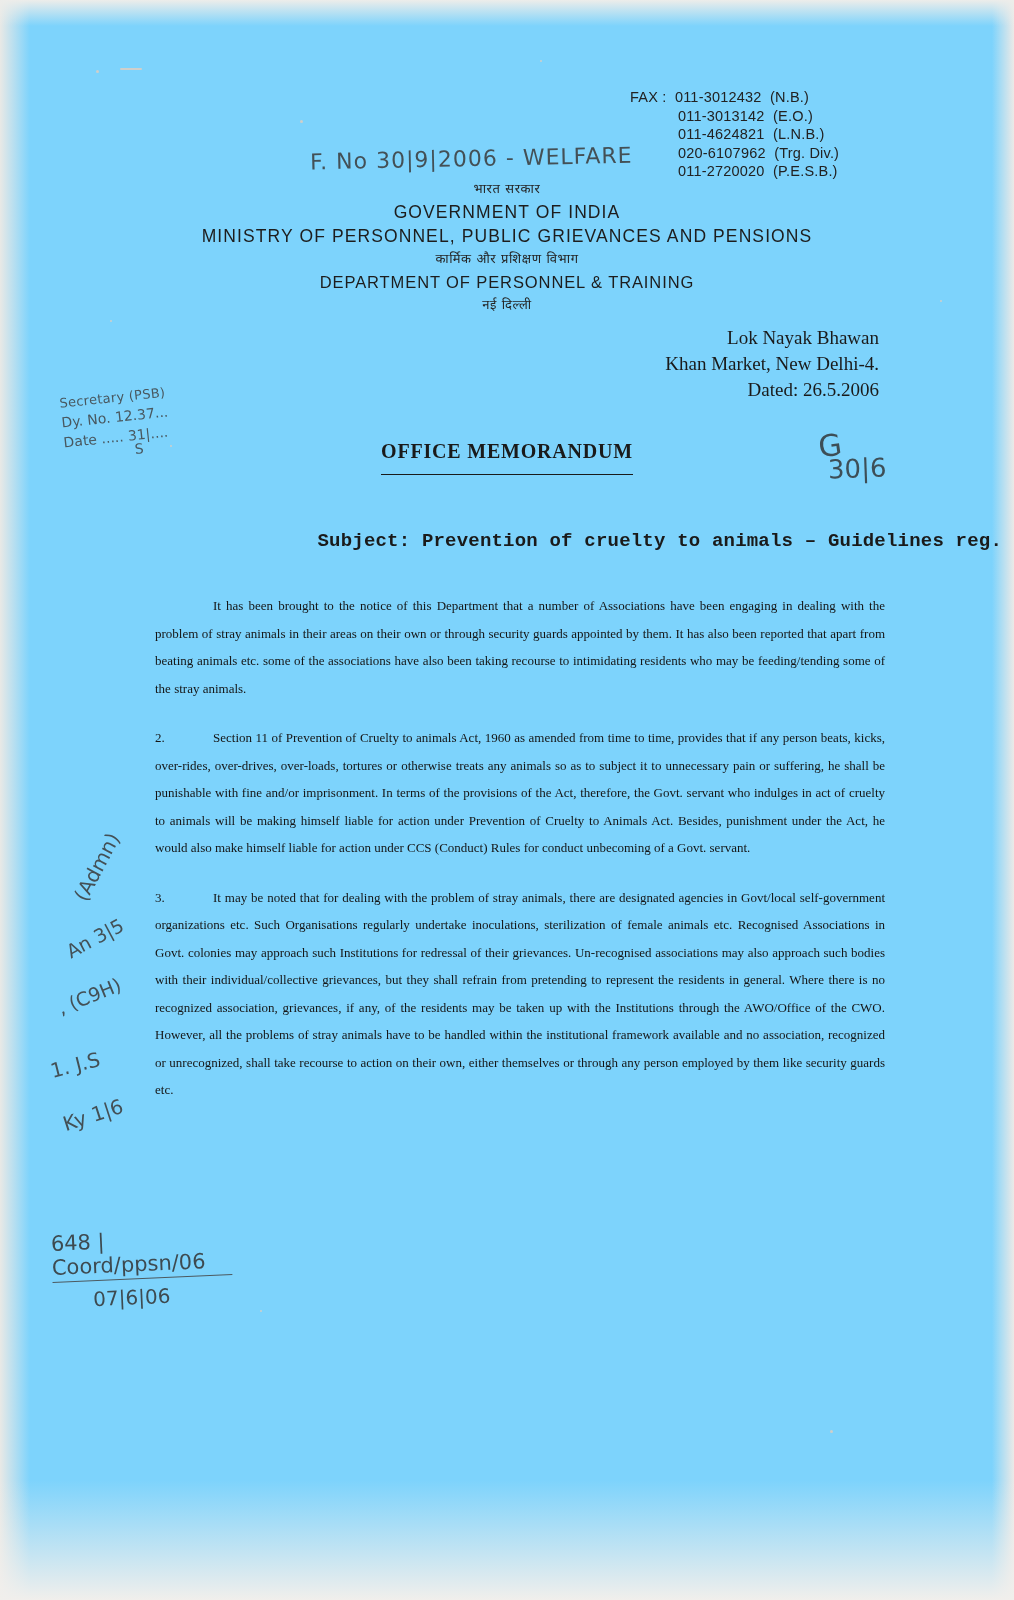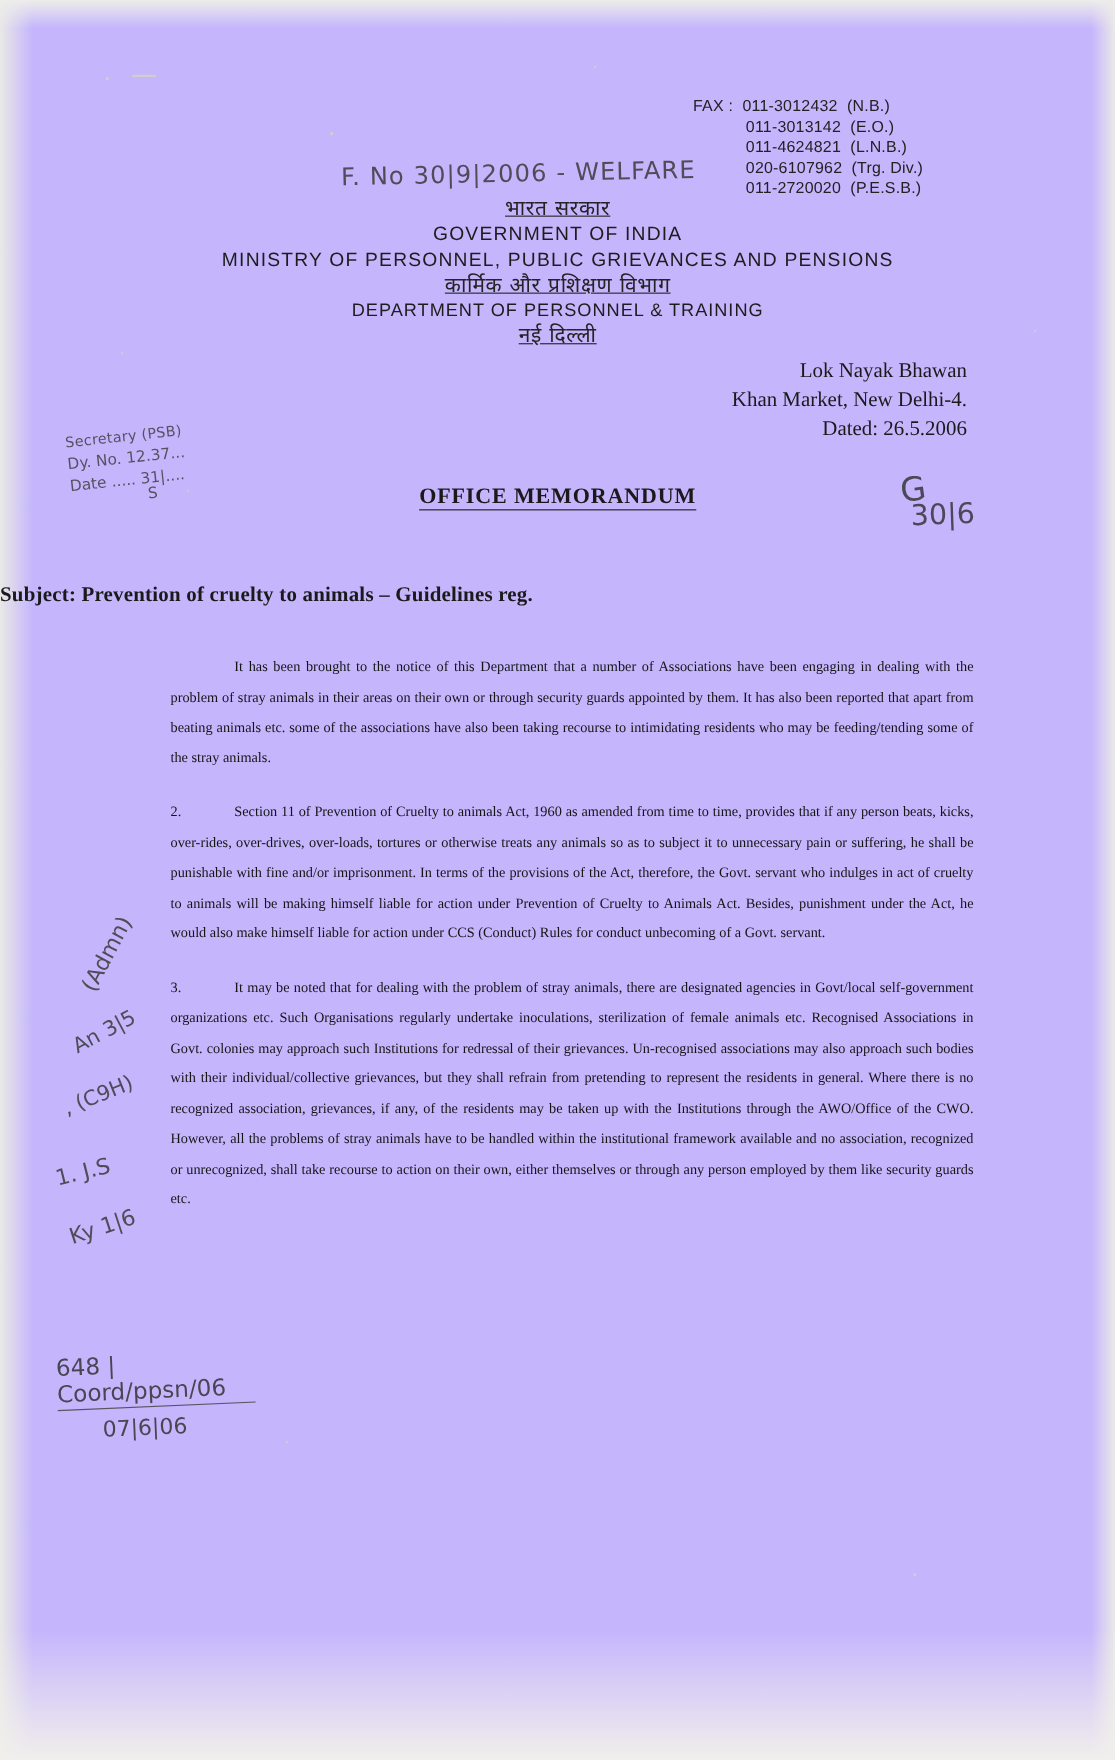--- a/index.html
+++ b/index.html
@@ -12,21 +12,21 @@
     height: 1600px;
     position: relative;
     font-family: "Liberation Serif", serif;
     color: #1a1a1a;
     overflow: hidden;
   }
 
   .page {
     position: absolute;
     inset: 0;
-    background: #c4b5fd;
+    background: #7dd3fc;
   }
 
   
   .scan-edge-left {
     position: absolute;
     left: 0; top: 0; bottom: 0; width: 30px;
     background: linear-gradient(to right, #e9e9e6, rgba(253,253,251,0));
     pointer-events: none;
   }
   .scan-edge-right {
@@ -77,25 +77,24 @@
   
   .letterhead {
     position: absolute;
     left: 0;
     right: 0;
     top: 178px;
     text-align: center;
   }
   .lh-hindi {
     font-family: "DejaVu Sans", sans-serif;
-    font-size: 19px;
+    font-size: 13px;
     letter-spacing: .6px;
     line-height: 22px;
     color: #242424;
-    text-decoration: underline;
   }
   .lh-eng {
     font-family: "Liberation Sans", sans-serif;
     font-size: 17.5px;
     letter-spacing: 1.1px;
     line-height: 24px;
     color: #1d1d1d;
   }
   .lh-eng.small { font-size: 16.5px; letter-spacing: .9px; }
 
@@ -129,21 +128,21 @@
     position: absolute;
     left: 0; right: 0;
     top: 440px;
     text-align: center;
     font-size: 20px;
     font-weight: bold;
     letter-spacing: .8px;
   }
   .om-title span {
     border-bottom: 1.6px solid #1a1a1a;
-    padding-bottom: 1px;
+    padding-bottom: 12px;
   }
 
   
   .initials {
     position: absolute;
     left: 820px;
     top: 425px;
     font-family: "DejaVu Sans", sans-serif;
     font-size: 30px;
     color: #2e2e2e;
@@ -153,26 +152,27 @@
   .initials .i2 {
     font-size: 26px;
     margin-left: 6px;
     margin-top: -6px;
     transform: rotate(6deg);
   }
 
   
   .subject {
     position: absolute;
-    left: 0; right: 0;
+    left: 0; right: 12px;
     top: 530px;
-    text-align: left;
+    text-align: right;
     font-size: 19px;
     font-weight: bold;
     letter-spacing: .2px;
+    font-family: Liberation Mono, monospace;
   }
 
   
   .body-text {
     position: absolute;
     left: 155px;
     width: 730px;
     top: 592px;
     font-size: 13px;
     line-height: 27.5px;

